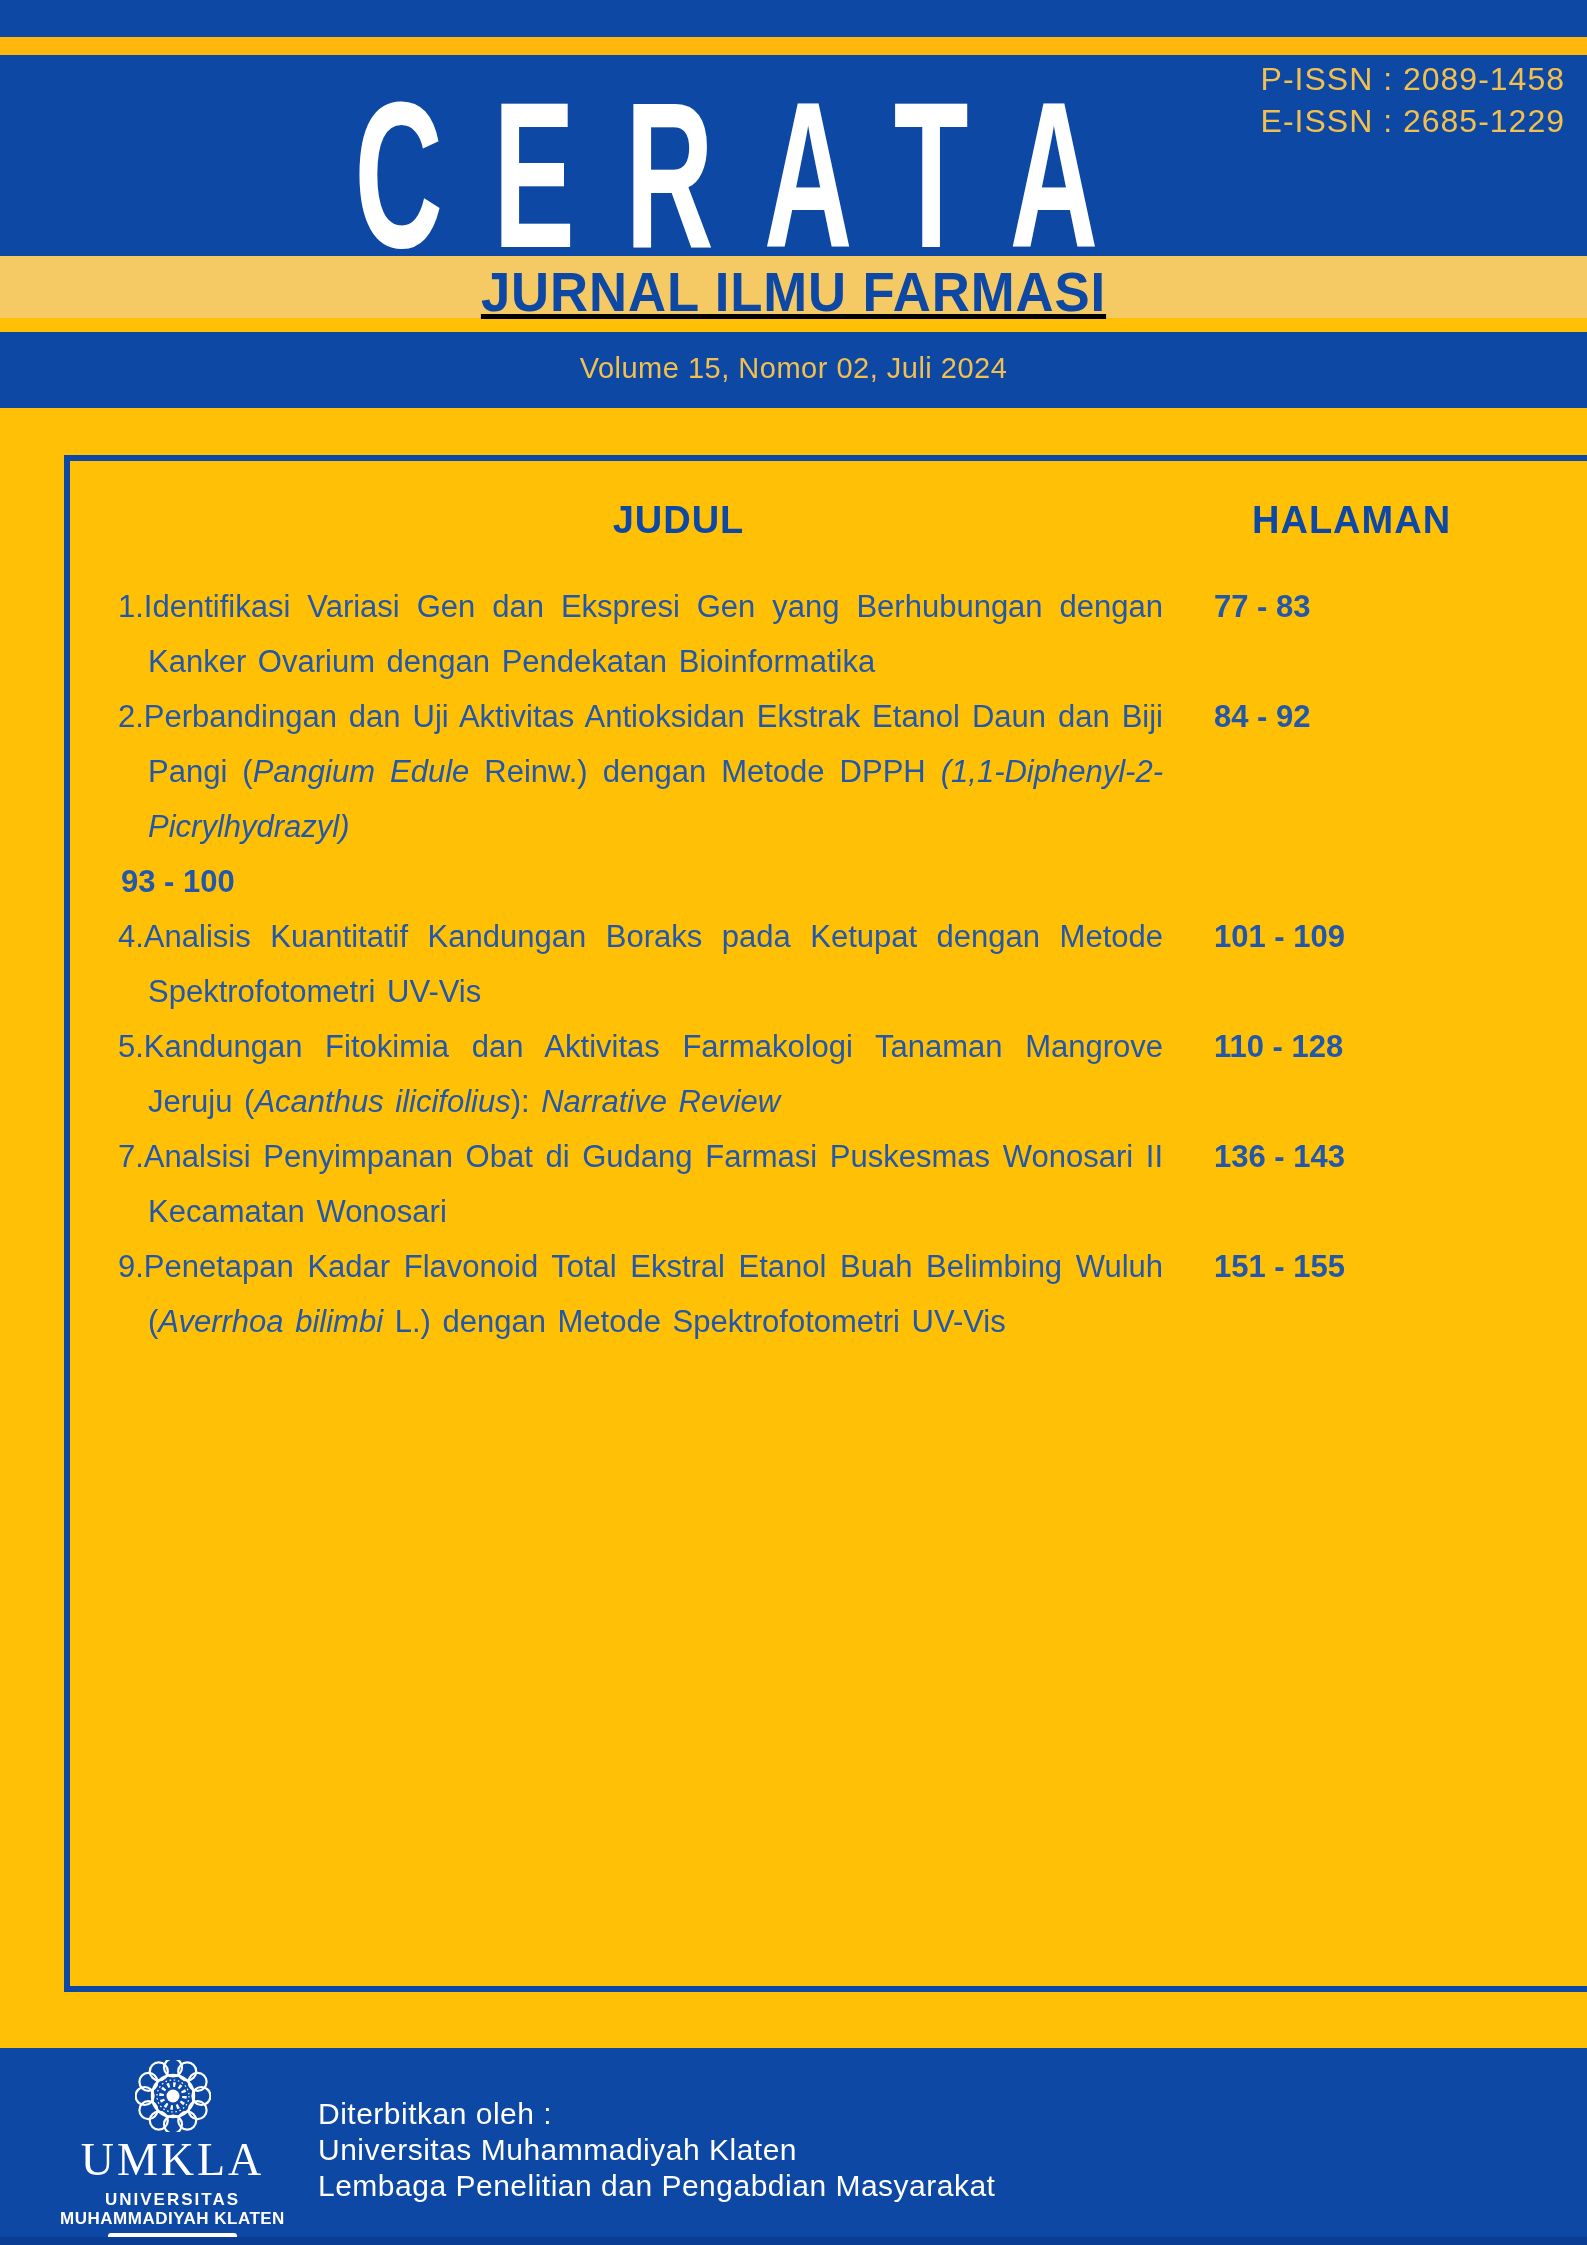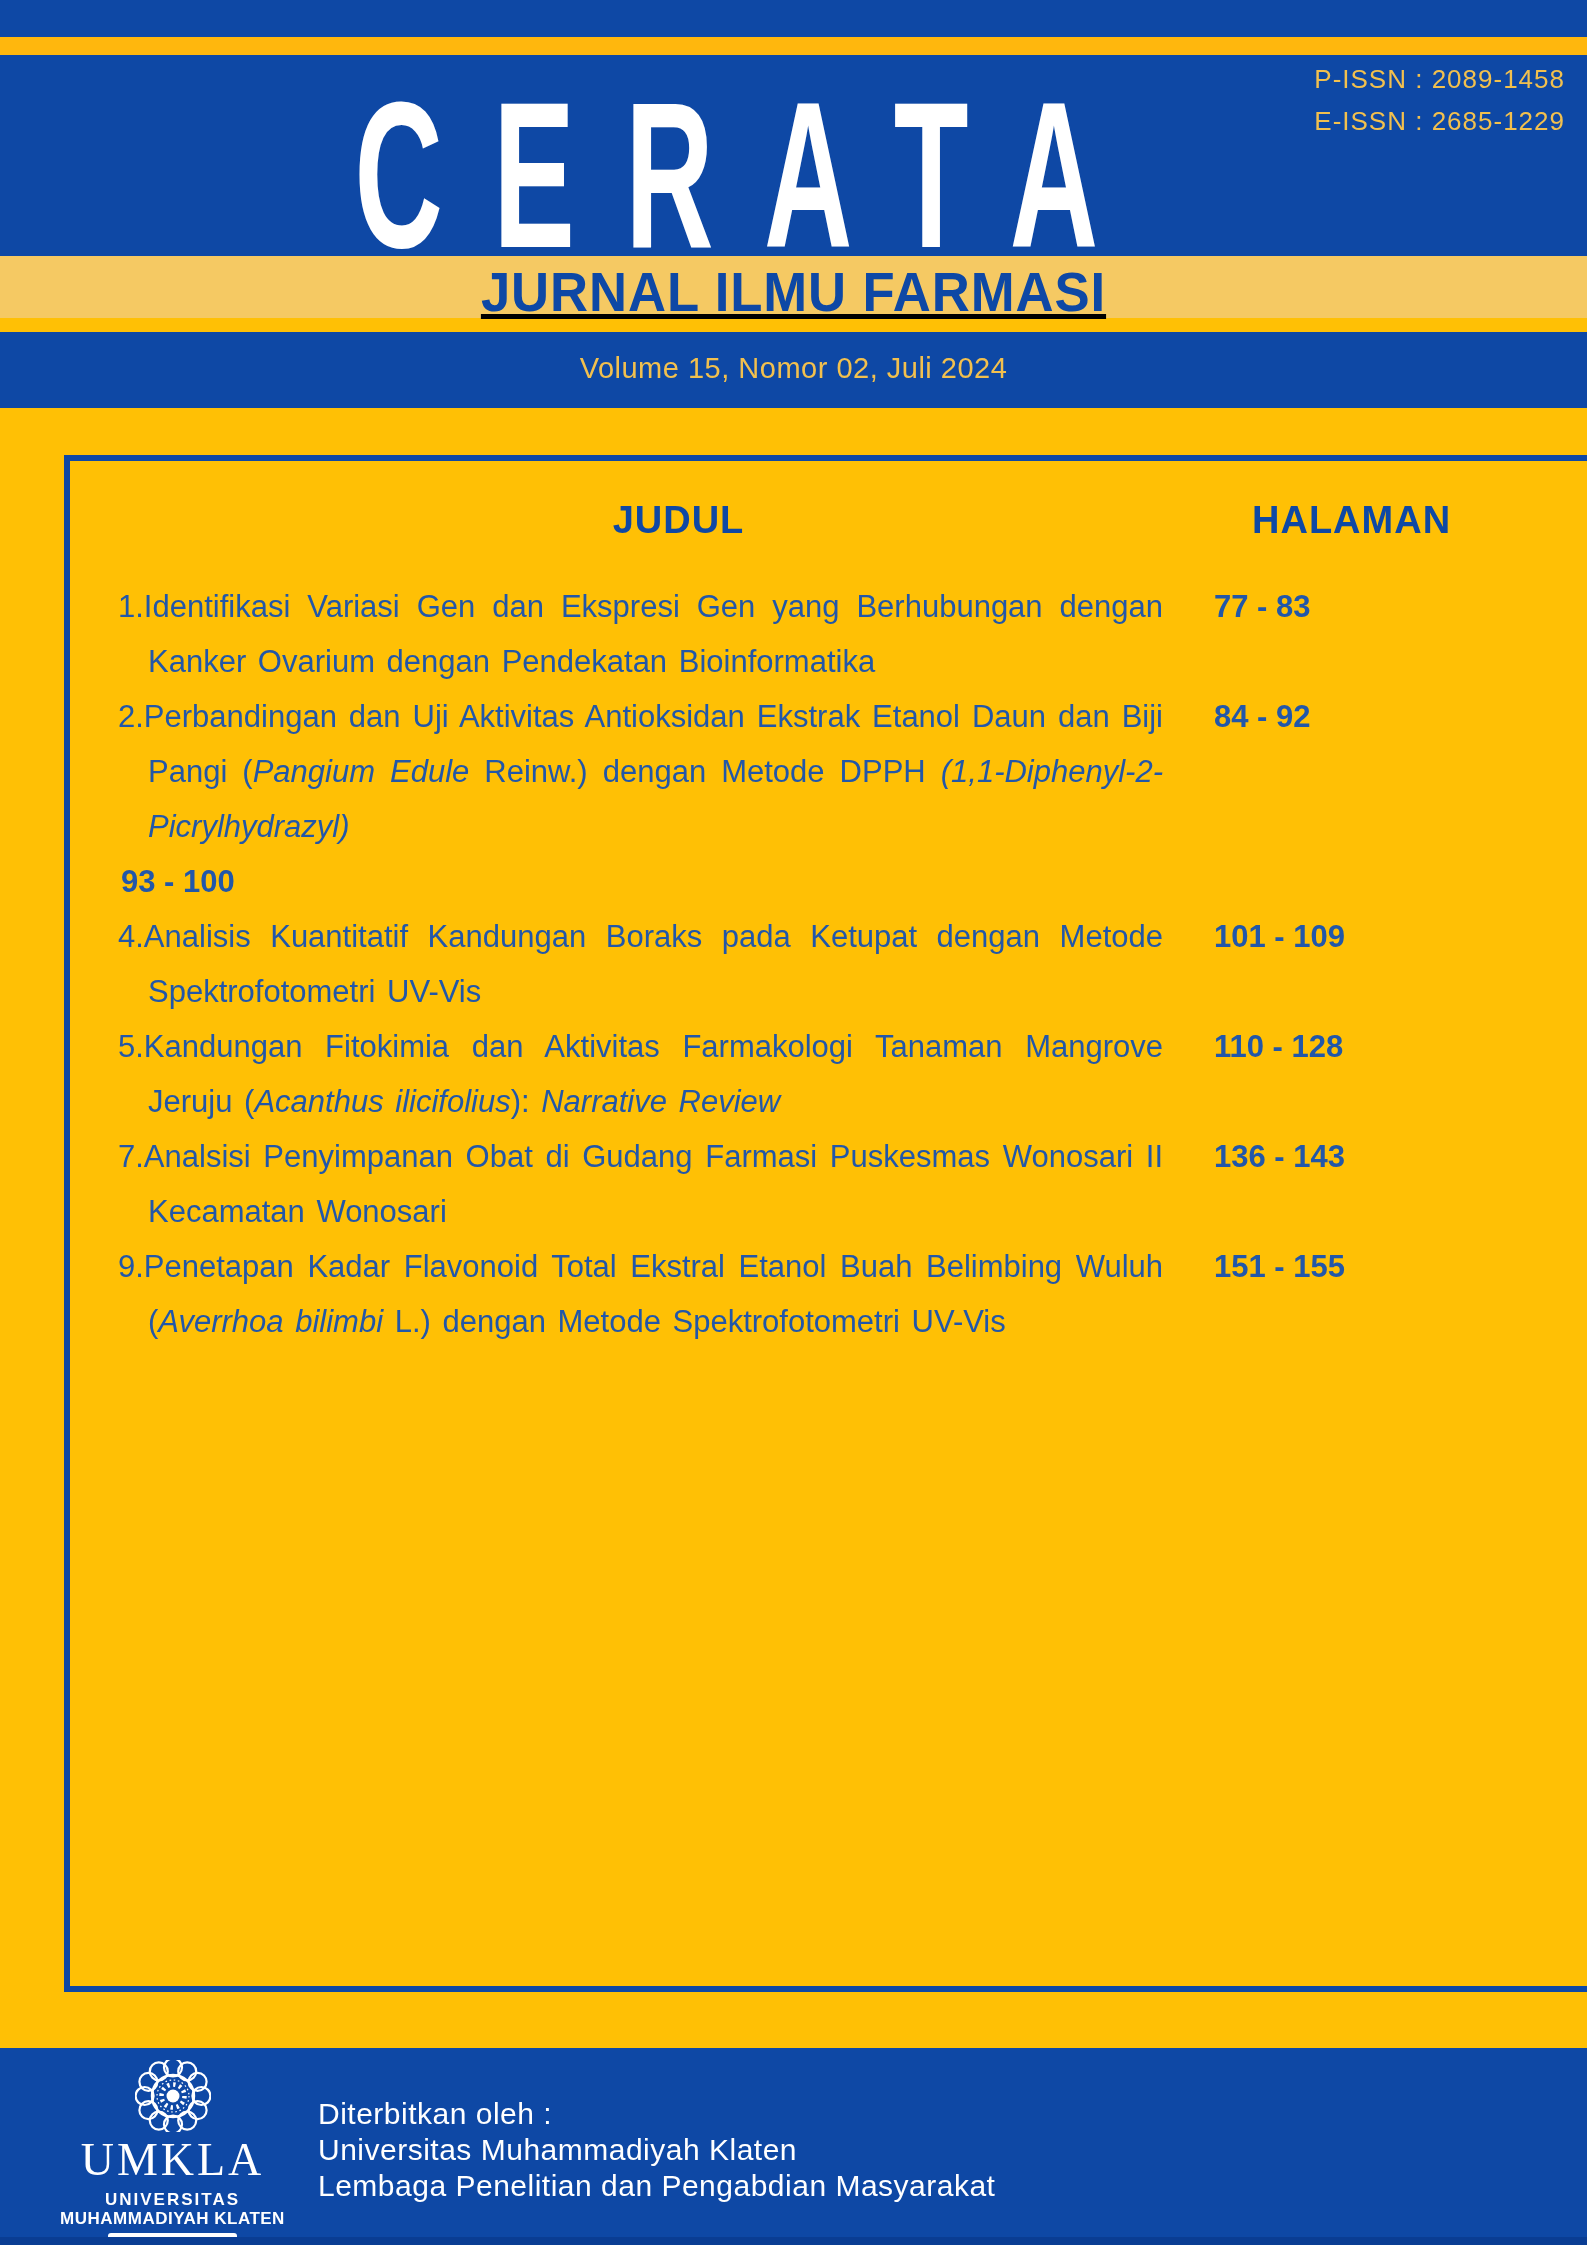--- a/index.html
+++ b/index.html
@@ -17,21 +17,21 @@
     position:relative;height:2245px;overflow:hidden;
     background:var(--bg-yellow);
     font-family:"Liberation Sans",sans-serif;
   }
   .abs{position:absolute;left:0;width:100%;}
   .top-bar{top:0;height:37px;background:var(--blue);}
   .top-stripe{top:37px;height:18px;background:var(--stripe-yellow);}
   .header-blue{top:55px;height:205px;background:var(--blue);}
   .issn-block{
     position:absolute;top:3px;right:22px;text-align:center;
-    color:var(--gold-text);font-size:26px;line-height:42px;letter-spacing:1px;
+    color:var(--gold-text);font-size:32px;line-height:42px;letter-spacing:1px;
   }
   .cerata{
     position:absolute;top:22px;left:-42px;width:100%;text-align:center;
     color:#FFFFFF;font-weight:bold;font-size:170px;line-height:160px;
     letter-spacing:70px;transform:scale(0.72,1.22);transform-origin:center top;
     white-space:nowrap;
   }
   .band-jurnal{top:256px;height:62px;background:var(--band-yellow);text-decoration:underline;}
   .jurnal-text{
     line-height:72px;text-align:center;color:var(--blue);

